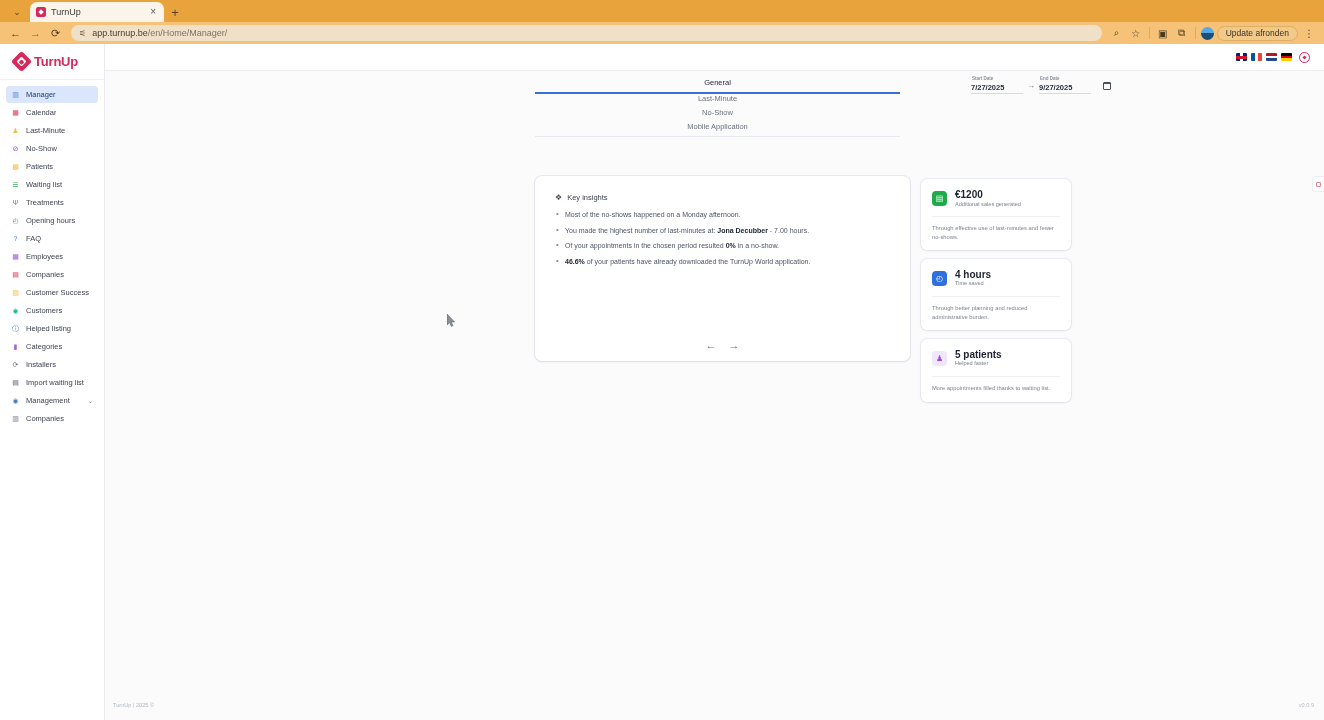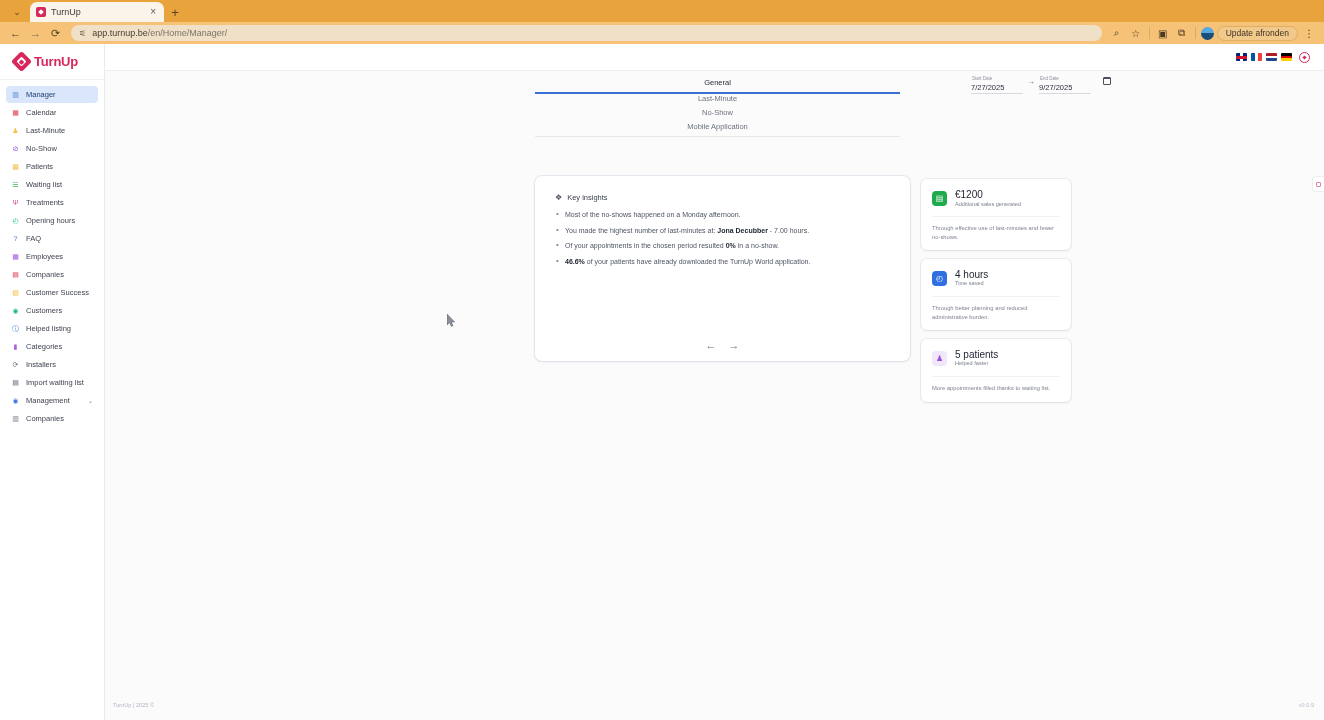--- a/index.html
+++ b/index.html
@@ -218,22 +218,23 @@
     color: #6c727f;
     padding-bottom: 5px;
     white-space: nowrap;
   }
   .ttab.sel { color: #1f2430; border-bottom: 2px solid #3c6fd4; }
 
   
   .daterange {
     position: absolute; left: 866px; top: 6px;
     width: 140px; height: 17px;
-    display: flex; 
+    display: flex; align-items: center;
     gap: 4px;
+    font-weight: bold;
   }
   .dfield { position: relative; height: 17px; display:flex; align-items:flex-end; }
   .dlabel { position:absolute; top:-1px; left:1px; font-size:4.5px; color:#8b909c; white-space:nowrap; }
   .dval { font-size: 7.5px; color: #2b3040; padding-bottom:1px; border-bottom: 1px solid #d7dae1; width:52px; }
   .darrow { font-size: 8px; color: #5d6374; padding-bottom:1px; }
   .dcal {
     margin-left:auto; width: 8px; height: 8px;
     border: 1px solid #4a4f5c; border-radius: 1px;
     position: relative;
   }
@@ -279,21 +280,21 @@
     border-radius: 6px;
     box-shadow: 0 1px 3px rgba(25,30,50,.07), 0 0 0 1px rgba(233,236,241,.9);
     padding: 10px 11px 0;
   }
   .card-head { display: flex; align-items: center; gap: 8px; padding-bottom: 9px; }
   .card-ic {
     width: 15px; height: 15px; border-radius: 4px;
     display: flex; align-items: center; justify-content: center;
     font-size: 8px; color: #fff; flex: 0 0 auto;
   }
-  .card-val { font-size: 10px; font-weight: normal; color: #1d2230; line-height: 1.15; }
+  .card-val { font-size: 10px; font-weight: bold; color: #1d2230; line-height: 1.15; }
   .card-sub { font-size: 5.6px; color: #7a808e; line-height: 1.2; }
   .card-note {
     border-top: 1px solid #eef0f3;
     padding: 7px 0 9px;
     font-size: 5.8px; color: #7d8390; line-height: 1.45;
   }
 
   
   .pg-footer {
     position: absolute; left: 0; right: 0; bottom: 0; height: 30px;

